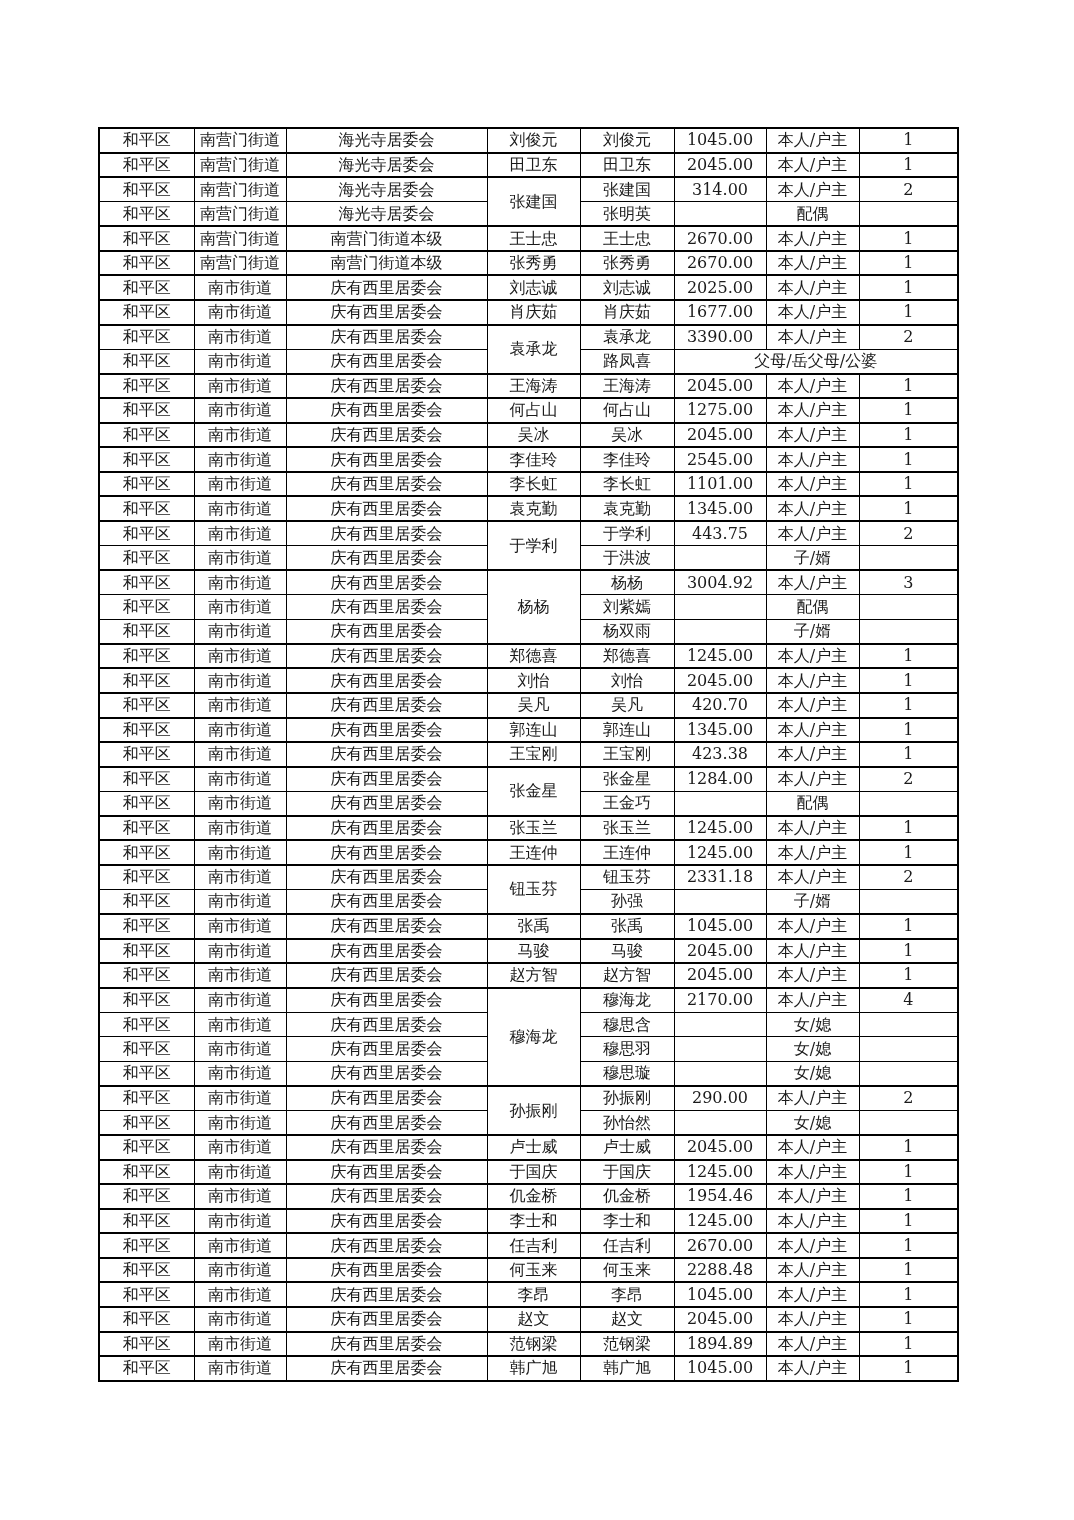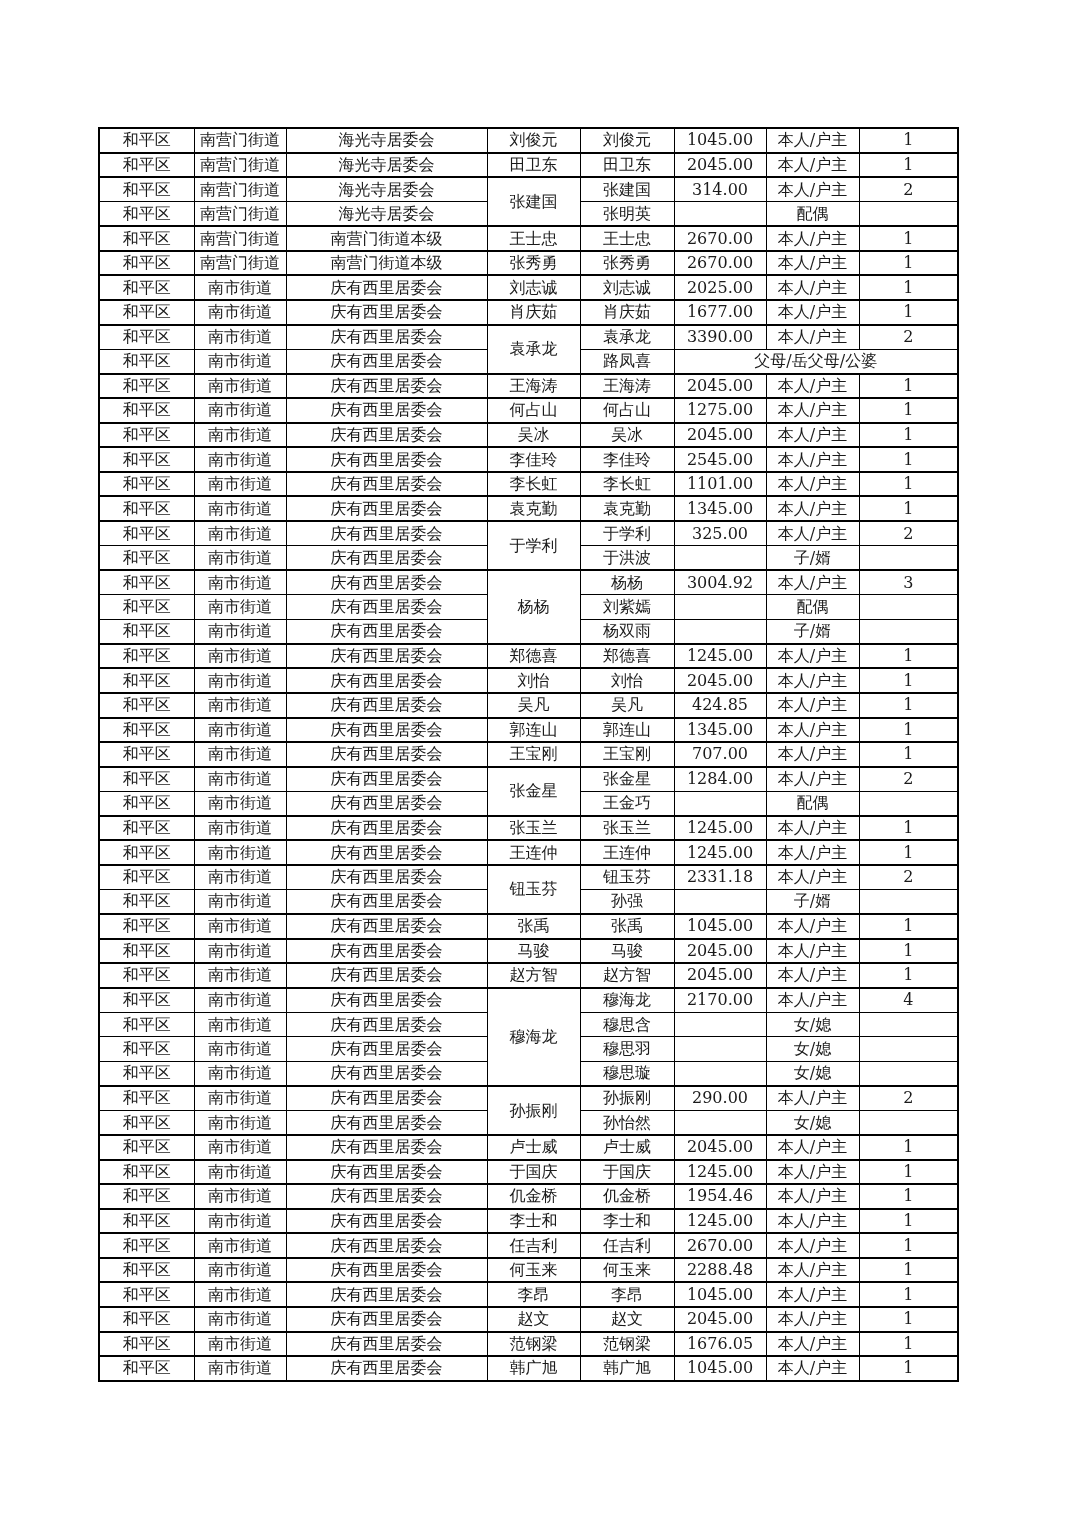--- a/index.html
+++ b/index.html
@@ -216,21 +216,21 @@
           <td>1345.00</td>
           <td>本人/户主</td>
           <td>1</td>
         </tr>
         <tr class="group-start">
           <td>和平区</td>
           <td>南市街道</td>
           <td>庆有西里居委会</td>
           <td rowspan="2">于学利</td>
           <td>于学利</td>
-          <td>325.00</td>
+          <td>443.75</td>
           <td>本人/户主</td>
           <td>2</td>
         </tr>
         <tr>
           <td>和平区</td>
           <td>南市街道</td>
           <td>庆有西里居委会</td>
           <td>于洪波</td>
           <td></td>
           <td>子/婿</td>
@@ -283,41 +283,41 @@
           <td>2045.00</td>
           <td>本人/户主</td>
           <td>1</td>
         </tr>
         <tr class="group-start">
           <td>和平区</td>
           <td>南市街道</td>
           <td>庆有西里居委会</td>
           <td>吴凡</td>
           <td>吴凡</td>
-          <td>424.85</td>
+          <td>420.70</td>
           <td>本人/户主</td>
           <td>1</td>
         </tr>
         <tr class="group-start">
           <td>和平区</td>
           <td>南市街道</td>
           <td>庆有西里居委会</td>
           <td>郭连山</td>
           <td>郭连山</td>
           <td>1345.00</td>
           <td>本人/户主</td>
           <td>1</td>
         </tr>
         <tr class="group-start">
           <td>和平区</td>
           <td>南市街道</td>
           <td>庆有西里居委会</td>
           <td>王宝刚</td>
           <td>王宝刚</td>
-          <td>707.00</td>
+          <td>423.38</td>
           <td>本人/户主</td>
           <td>1</td>
         </tr>
         <tr class="group-start">
           <td>和平区</td>
           <td>南市街道</td>
           <td>庆有西里居委会</td>
           <td rowspan="2">张金星</td>
           <td>张金星</td>
           <td>1284.00</td>
@@ -537,21 +537,21 @@
           <td>2045.00</td>
           <td>本人/户主</td>
           <td>1</td>
         </tr>
         <tr class="group-start">
           <td>和平区</td>
           <td>南市街道</td>
           <td>庆有西里居委会</td>
           <td>范钢梁</td>
           <td>范钢梁</td>
-          <td>1676.05</td>
+          <td>1894.89</td>
           <td>本人/户主</td>
           <td>1</td>
         </tr>
         <tr class="group-start">
           <td>和平区</td>
           <td>南市街道</td>
           <td>庆有西里居委会</td>
           <td>韩广旭</td>
           <td>韩广旭</td>
           <td>1045.00</td>

